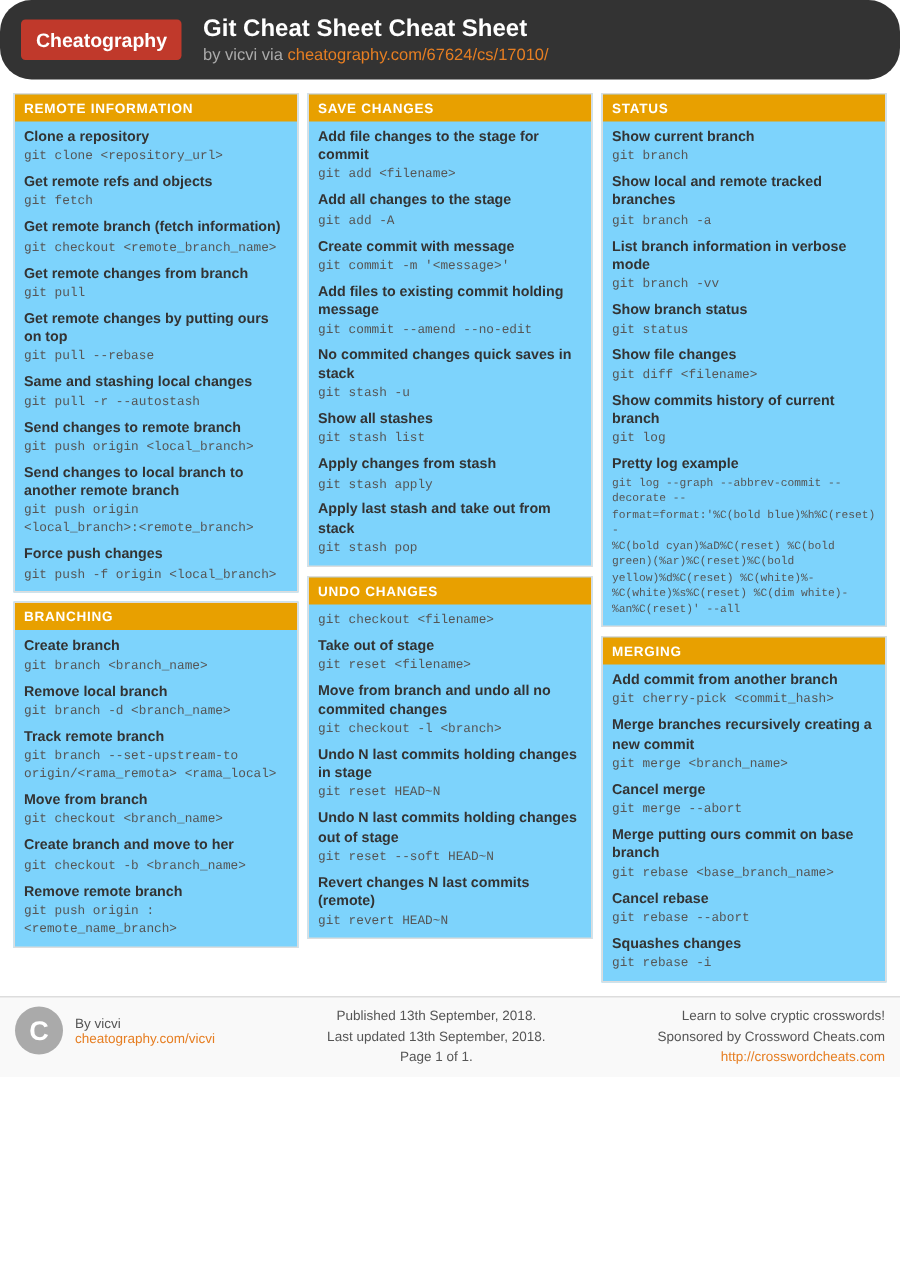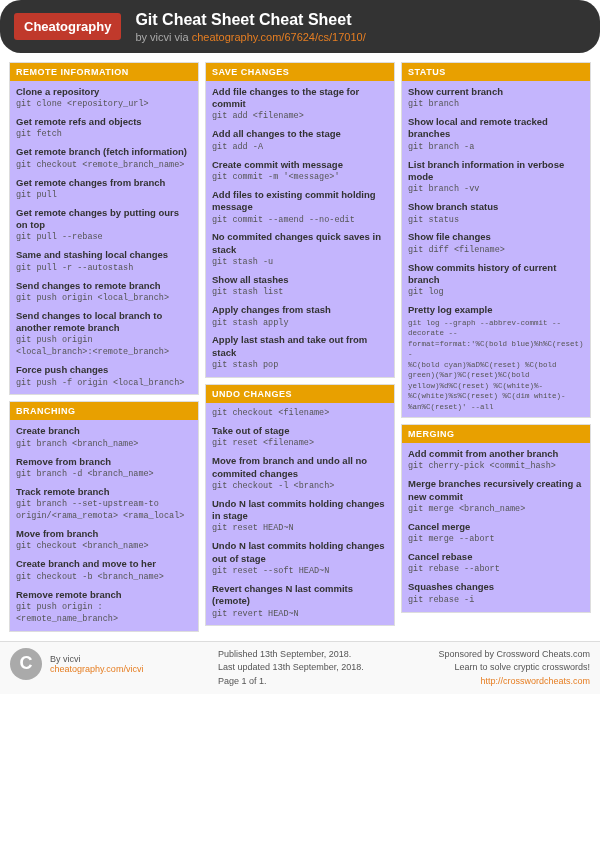--- a/index.html
+++ b/index.html
@@ -51,21 +51,21 @@
       grid-template-columns: 1fr 1fr 1fr;
       gap: 0;
       padding: 6px;
     }
 
     .col { display: flex; flex-direction: column; gap: 6px; padding: 3px; }
 
     
     .section {
       border: 1px solid #ddd;
-      background: #c4b5fd;
+      background: #7dd3fc;
     }
     .section-header {
       background: #e8a000;
       color: #fff;
       font-size: 9px;
       font-weight: bold;
       padding: 4px 6px;
       letter-spacing: 0.5px;
     }
     .section-body {
@@ -114,21 +114,21 @@
       border-radius: 50%;
       display: flex;
       align-items: center;
       justify-content: center;
       color: #fff;
       font-size: 18px;
       font-weight: bold;
     }
     .footer-author { font-size: 9px; color: #555; }
     .footer-author a { color: #e67e22; text-decoration: none; }
-    .footer-center { font-size: 9px; color: #555; line-height: 1.5; }
+    .footer-center { font-size: 9px; color: #555; line-height: 1.5; text-align: center; }
     .footer-right { font-size: 9px; color: #555; text-align: right; line-height: 1.5; }
     .footer-right a { color: #e67e22; text-decoration: none; }
   </style>
 </head>
 <body>
 
 <div class="header">
   <div class="header-logo">Cheatography</div>
   <div class="header-title-block">
     <div class="header-title">Git Cheat Sheet Cheat Sheet</div>
@@ -187,21 +187,21 @@
     </div>
 
     <div class="section">
       <div class="section-header">BRANCHING</div>
       <div class="section-body">
         <div class="entry">
           <div class="entry-title">Create branch</div>
           <div class="entry-code">git branch &lt;branch_name&gt;</div>
         </div>
         <div class="entry">
-          <div class="entry-title">Remove from branch</div>
+          <div class="entry-title">Remove local branch</div>
           <div class="entry-code">git branch -d &lt;branch_name&gt;</div>
         </div>
         <div class="entry">
           <div class="entry-title">Track remote branch</div>
           <div class="entry-code" style="white-space:pre-line;">git branch --set-upstream-to
 origin/&lt;rama_remota&gt; &lt;rama_local&gt;</div>
         </div>
         <div class="entry">
           <div class="entry-title">Move from branch</div>
           <div class="entry-code">git checkout &lt;branch_name&gt;</div>
@@ -341,20 +341,24 @@
         </div>
         <div class="entry">
           <div class="entry-title">Merge branches recursively creating a new commit</div>
           <div class="entry-code">git merge &lt;branch_name&gt;</div>
         </div>
         <div class="entry">
           <div class="entry-title">Cancel merge</div>
           <div class="entry-code">git merge --abort</div>
         </div>
         <div class="entry">
+          <div class="entry-title">Merge putting ours commit on base branch</div>
+          <div class="entry-code">git rebase &lt;base_branch_name&gt;</div>
+        </div>
+        <div class="entry">
           <div class="entry-title">Cancel rebase</div>
           <div class="entry-code">git rebase --abort</div>
         </div>
         <div class="entry">
           <div class="entry-title">Squashes changes</div>
           <div class="entry-code">git rebase -i</div>
         </div>
       </div>
     </div>
 
@@ -369,17 +373,17 @@
       <div>By vicvi</div>
       <a>cheatography.com/vicvi</a>
     </div>
   </div>
   <div class="footer-center">
     <div>Published 13th September, 2018.</div>
     <div>Last updated 13th September, 2018.</div>
     <div>Page 1 of 1.</div>
   </div>
   <div class="footer-right">
+    <div>Learn to solve cryptic crosswords!</div>
     <div>Sponsored by Crossword Cheats.com</div>
-    <div>Learn to solve cryptic crosswords!</div>
     <a>http://crosswordcheats.com</a>
   </div>
 </div>
 
 </body></html>

